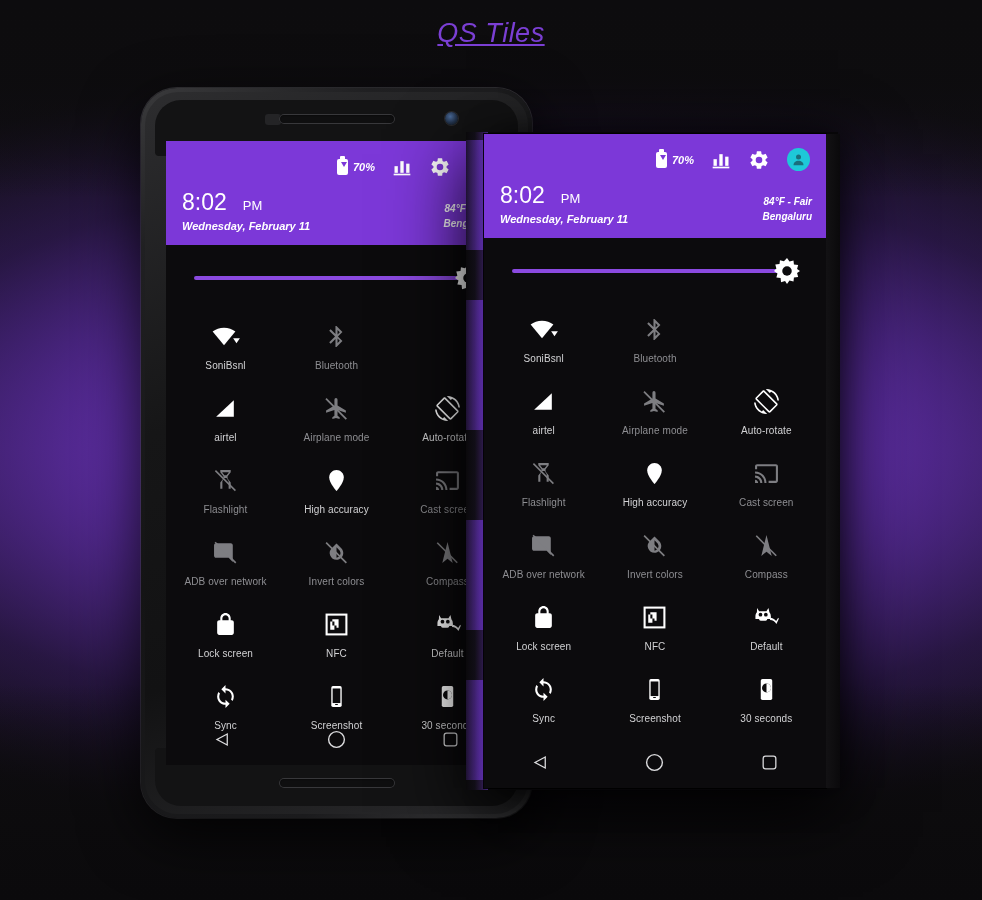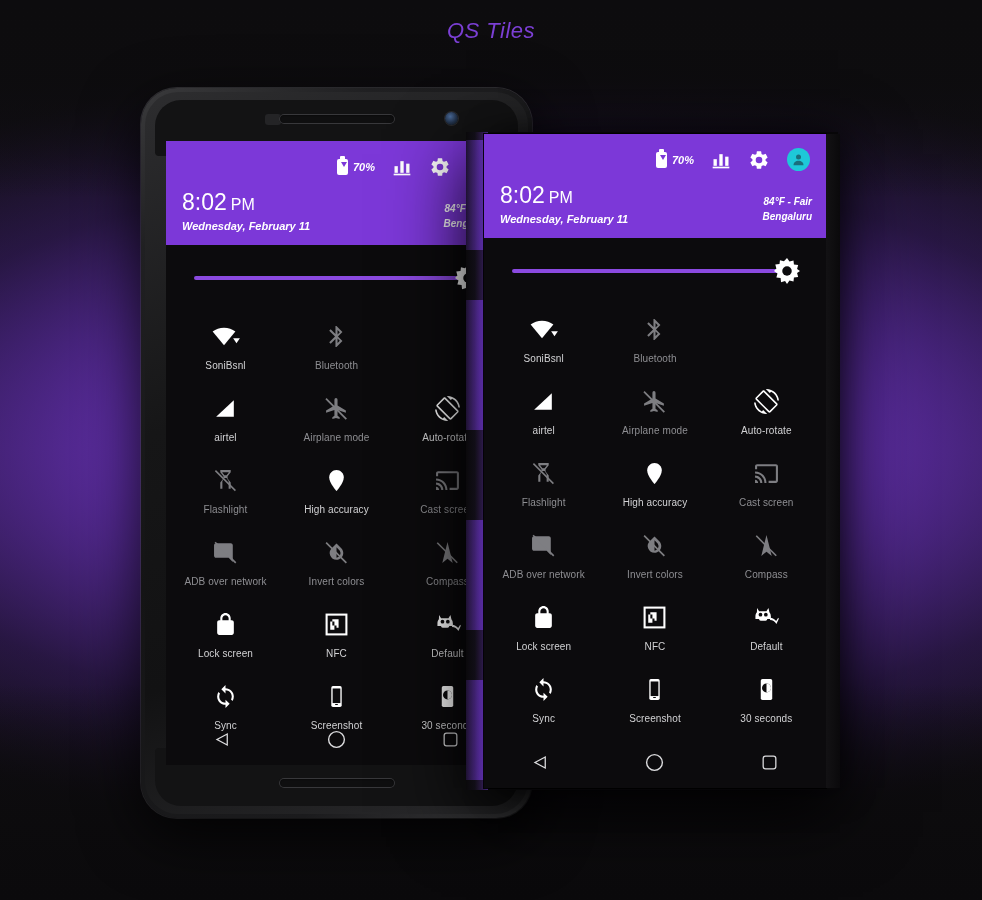--- a/index.html
+++ b/index.html
@@ -26,25 +26,26 @@
       linear-gradient(180deg, #0d0c0e 0%, rgba(13,12,14,0.92) 9%, rgba(13,12,14,0.0) 22%,
                      rgba(13,12,14,0.0) 76%, rgba(12,11,13,0.93) 90%, #0b0a0c 100%);
     pointer-events: none;
   }
 
   
   #title {
     position: absolute; top: 18px; left: 0; right: 0;
     text-align: center;
     color: #7b3fd4;
-    font-size: 22px;
+    font-size: 27px;
     font-style: italic;
     font-weight: 400;
     letter-spacing: 0.5px;
     z-index: 40;
+    text-decoration: underline;
   }
 
   
   #phone-left {
     position: absolute;
     left: 141px; top: 88px;
     width: 391px; height: 730px;
     border-radius: 36px;
     background: linear-gradient(145deg, #3a3a3c 0%, #202022 16%, #141415 50%, #1b1b1d 84%, #39393b 100%);
     box-shadow: 0 18px 60px rgba(0,0,0,0.85), 0 0 0 1px rgba(150,150,155,0.30);
@@ -173,21 +174,21 @@
   .svg-icon { display: block; }
   .avatar {
     width: 23px; height: 23px; border-radius: 50%;
     background: #1ec8d8; display: flex; align-items: center; justify-content: center;
   }
   .qs-clockrow {
     position: absolute; left: 16px; bottom: 13px;
     color: #fff;
   }
   .qs-time { font-size: 23px; font-weight: 400; line-height: 1; }
-  .qs-time .ampm { font-size: 16px; margin-left: 4px; }
+  .qs-time .ampm { font-size: 13px; margin-left: 16px; }
   .qs-date { font-size: 11px; font-style: italic; font-weight: bold; margin-top: 6px; }
   .qs-weather {
     position: absolute; right: 14px; bottom: 14px;
     color: #fff; text-align: right;
     font-size: 10px; font-style: italic; font-weight: bold; line-height: 1.45;
   }
 
   
   .qs-brightness {
     position: relative; height: 64px;

